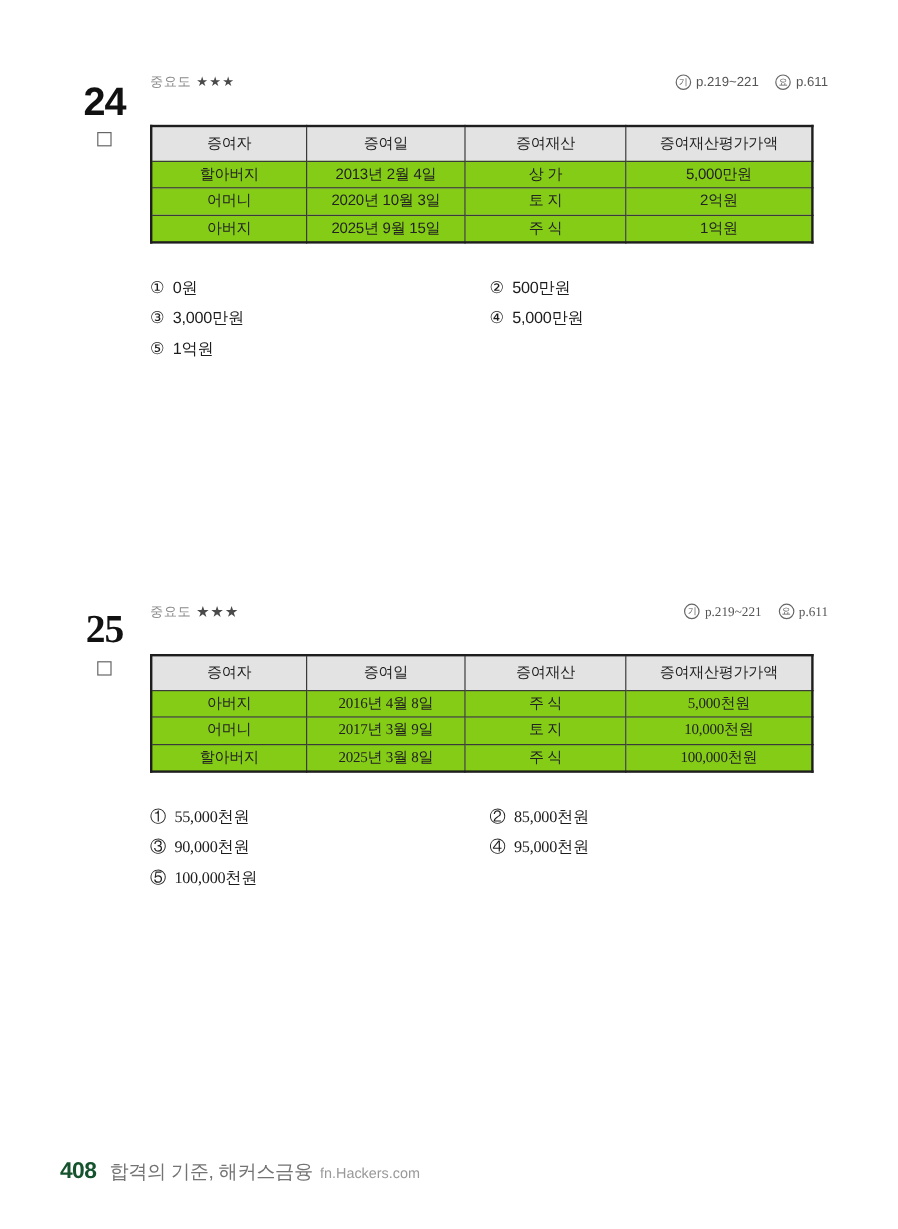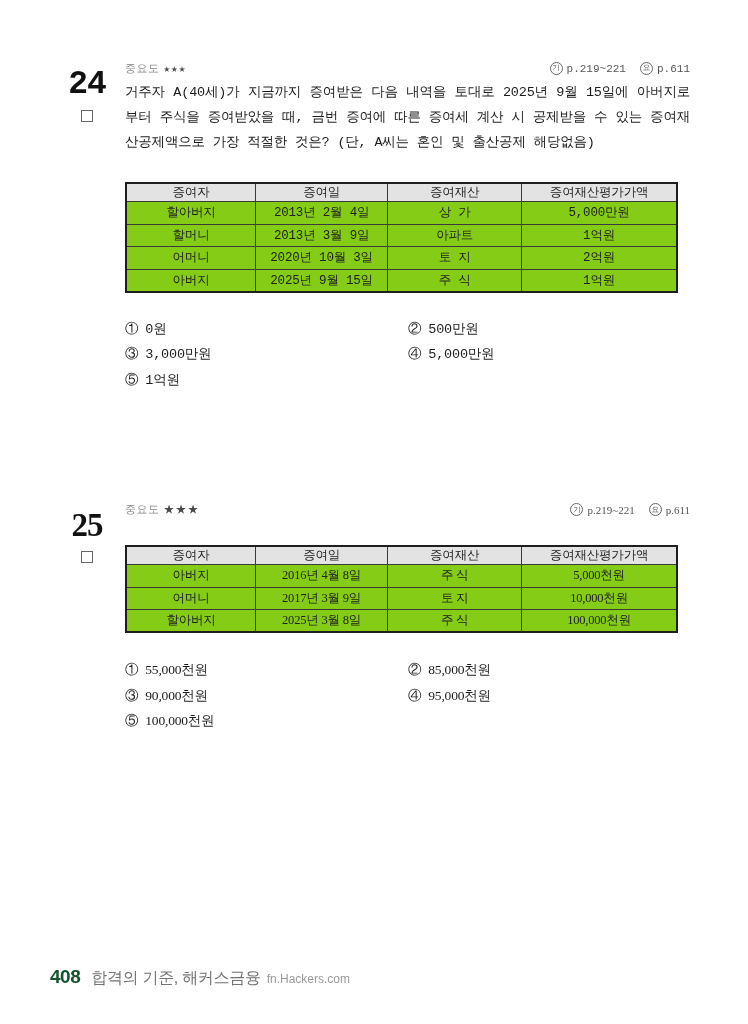--- a/index.html
+++ b/index.html
@@ -5,21 +5,21 @@
   * { margin: 0; padding: 0; box-sizing: border-box; }
   html, body { background: #ffffff; }
   body {
     width: 748px; height: 1024px;
     position: relative;
     font-family: "Liberation Sans", "DejaVu Sans", sans-serif;
     color: #222;
   }
 
   .question { position: absolute; left: 62px; width: 628px; }
-  #q24 { top: 60px; font-family: Liberation Mono, monospace; }
+  #q24 { top: 60px; }
   #q25 { top: 501px; font-family: Liberation Serif, serif; }
 
   .q-left {
     position: absolute; left: 0; top: 8px; width: 50px;
     text-align: center;
   }
   .q-number {
     font-size: 33px; font-weight: 700; color: #111;
     line-height: 1; letter-spacing: -1px;
   }
@@ -51,21 +51,21 @@
 
   .q-table {
     border-collapse: collapse; width: 553px; margin-top: 27px;
     table-layout: fixed;
   }
   .q-table th, .q-table td {
     border: 1px solid #3a3a3a; text-align: center;
     font-size: 12.5px; color: #222; font-weight: 400;
     padding: 0; letter-spacing: -0.2px;
   }
-  .q-table th { background: #e3e3e3; height: 18px; }
+  .q-table th { background: #e3e3e3; height: 29px; }
   .q-table td { height: 22.5px; background: #84cc16; }
   .q-table { border: 2px solid #1e1e1e; }
   .q-table col:nth-child(1) { width: 23.5%; }
   .q-table col:nth-child(2) { width: 24.0%; }
   .q-table col:nth-child(3) { width: 24.3%; }
   .q-table col:nth-child(4) { width: 28.2%; }
 
   .options {
     display: grid; grid-template-columns: 283px 1fr;
     margin-top: 25px; row-gap: 1px;
@@ -101,21 +101,20 @@
         <span class="ref">
           <span class="circle-mark">기</span>
           <span>p.219~221</span>
         </span>
         <span class="ref">
           <span class="circle-mark">요</span>
           <span>p.611</span>
         </span>
       </div>
     </div>
-    <p class="q-text">거주자 A(40세)가 지금까지 증여받은 다음 내역을 토대로 2025년 9월 15일에 아버지로부터 주식을 증여받았을 때, 금번 증여에 따른 증여세 계산 시 공제받을 수 있는 증여재산공제액으로 가장 적절한 것은? (단, A씨는 혼인 및 출산공제 해당없음)</p>
 
     <table class="q-table">
       <colgroup>
           <col>
           <col>
           <col>
           <col>
         </colgroup>
       <thead>
         <tr>
@@ -124,26 +123,20 @@
           <th>증여재산</th>
           <th>증여재산평가가액</th>
         </tr>
       </thead>
       <tbody>
         <tr>
           <td>할아버지</td>
           <td>2013년 2월 4일</td>
           <td>상 가</td>
           <td>5,000만원</td>
-        </tr>
-        <tr>
-          <td>할머니</td>
-          <td>2013년 3월 9일</td>
-          <td>아파트</td>
-          <td>1억원</td>
         </tr>
         <tr>
           <td>어머니</td>
           <td>2020년 10월 3일</td>
           <td>토 지</td>
           <td>2억원</td>
         </tr>
         <tr>
           <td>아버지</td>
           <td>2025년 9월 15일</td>

